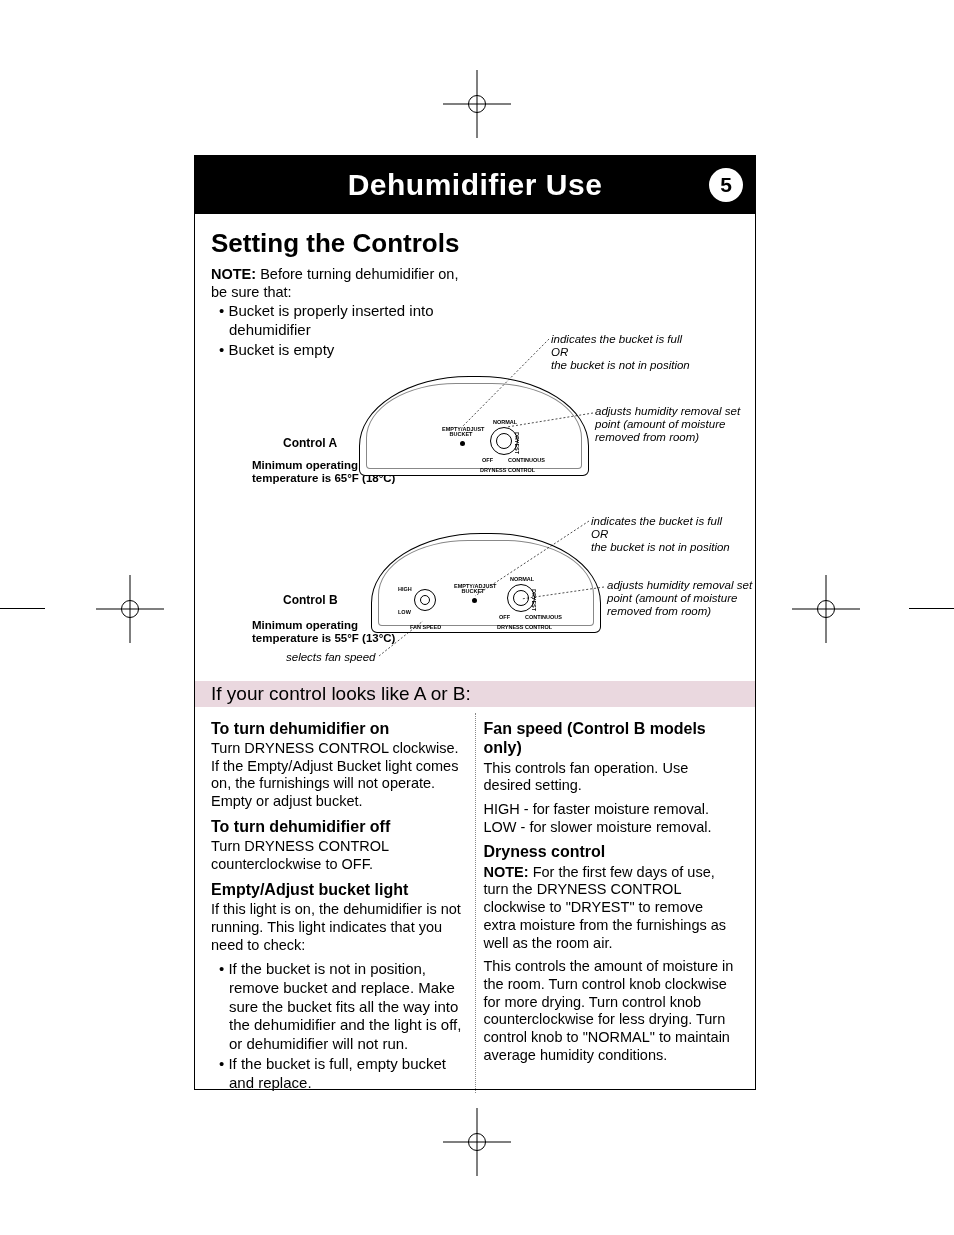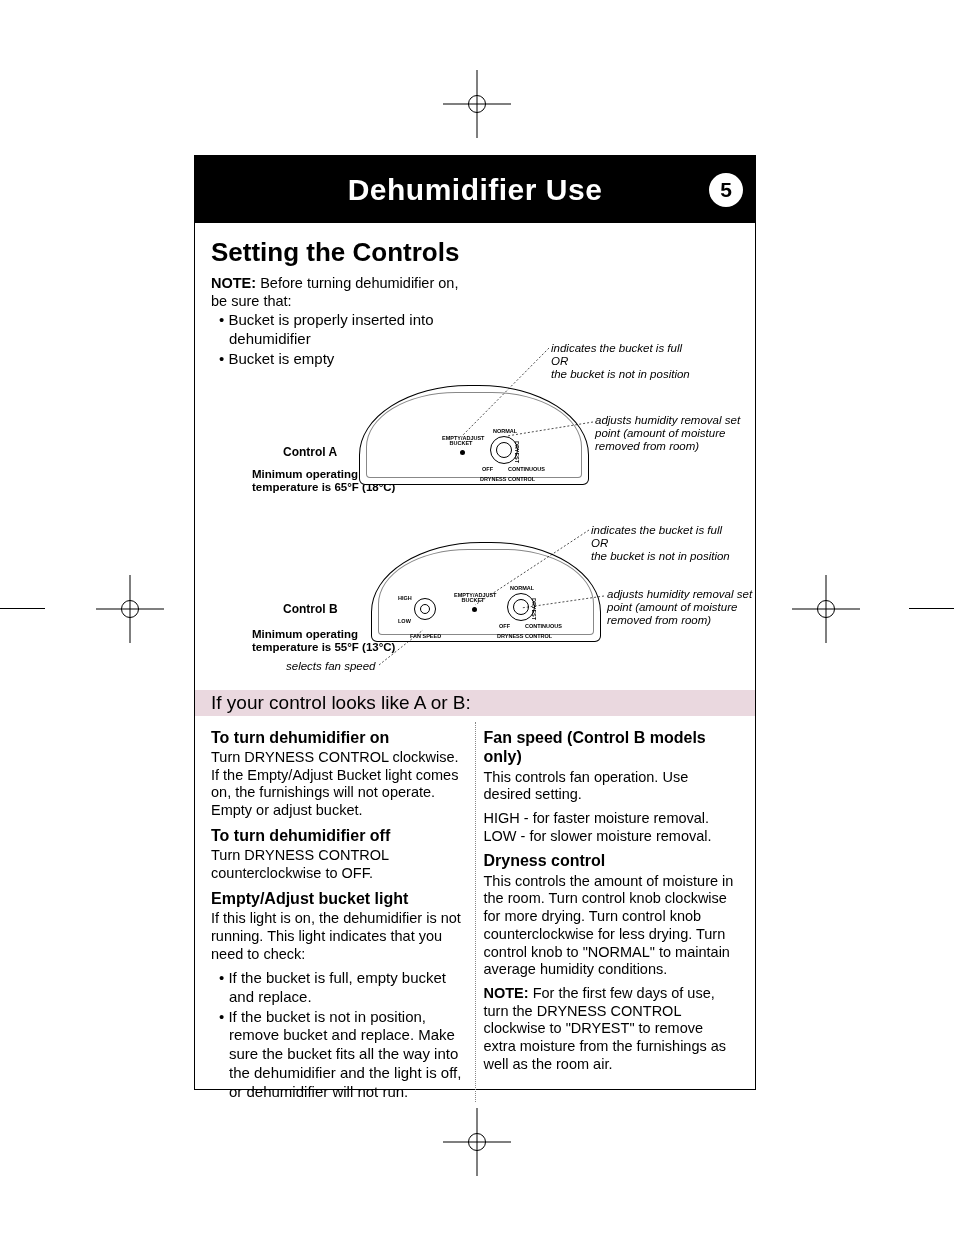--- a/index.html
+++ b/index.html
@@ -16,21 +16,21 @@
     position: absolute;
     left: 194px;
     top: 155px;
     width: 562px;
     height: 935px;
     border: 1px solid #000;
   }
   .header-bar {
     background: #000;
     color: #fff;
-    height: 67px;
+    height: 58px;
     position: relative;
     display: flex;
     align-items: center;
     justify-content: center;
   }
   .header-title {
     font-family: "Arial Narrow", "Impact", sans-serif;
     font-size: 30px;
     font-weight: bold;
     letter-spacing: 0.5px;
@@ -269,35 +269,35 @@
       <div class="col">
         <div class="h3">To turn dehumidifier on</div>
         <div class="body-p">Turn DRYNESS CONTROL clockwise. If the Empty/Adjust Bucket light comes on, the furnishings will not operate. Empty or adjust bucket.</div>
 
         <div class="h3">To turn dehumidifier off</div>
         <div class="body-p">Turn DRYNESS CONTROL counterclockwise to OFF.</div>
 
         <div class="h3">Empty/Adjust bucket light</div>
         <div class="body-p">If this light is on, the dehumidifier is not running. This light indicates that you need to check:</div>
         <ul class="bullets">
+          <li>If the bucket is not in position, remove bucket and replace. Make sure the bucket fits all the way into the dehumidifier and the light is off, or dehumidifier will not run.</li>
           <li>If the bucket is full, empty bucket and replace.</li>
-          <li>If the bucket is not in position, remove bucket and replace. Make sure the bucket fits all the way into the dehumidifier and the light is off, or dehumidifier will not run.</li>
         </ul>
       </div>
 
       <div class="col col-divider">
         <div class="h3">Fan speed (Control B models only)</div>
         <div class="body-p" style="margin-bottom:6px;">This controls fan operation. Use desired setting.</div>
         <div>HIGH - for faster moisture removal.</div>
         <div class="body-p">LOW - for slower moisture removal.</div>
 
         <div class="h3">Dryness control</div>
-        <div class="body-p">This controls the amount of moisture in the room. Turn control knob clockwise for more drying. Turn control knob counterclockwise for less drying. Turn control knob to "NORMAL" to maintain average humidity conditions.</div>
-
         <div class="body-p">
           <b>NOTE:</b>
           <span>For the first few days of use, turn the DRYNESS CONTROL clockwise to "DRYEST" to remove extra moisture from the furnishings as well as the room air.</span>
         </div>
+
+        <div class="body-p">This controls the amount of moisture in the room. Turn control knob clockwise for more drying. Turn control knob counterclockwise for less drying. Turn control knob to "NORMAL" to maintain average humidity conditions.</div>
       </div>
     </div>
 
   </div>
 </div>
 
 </body></html>

